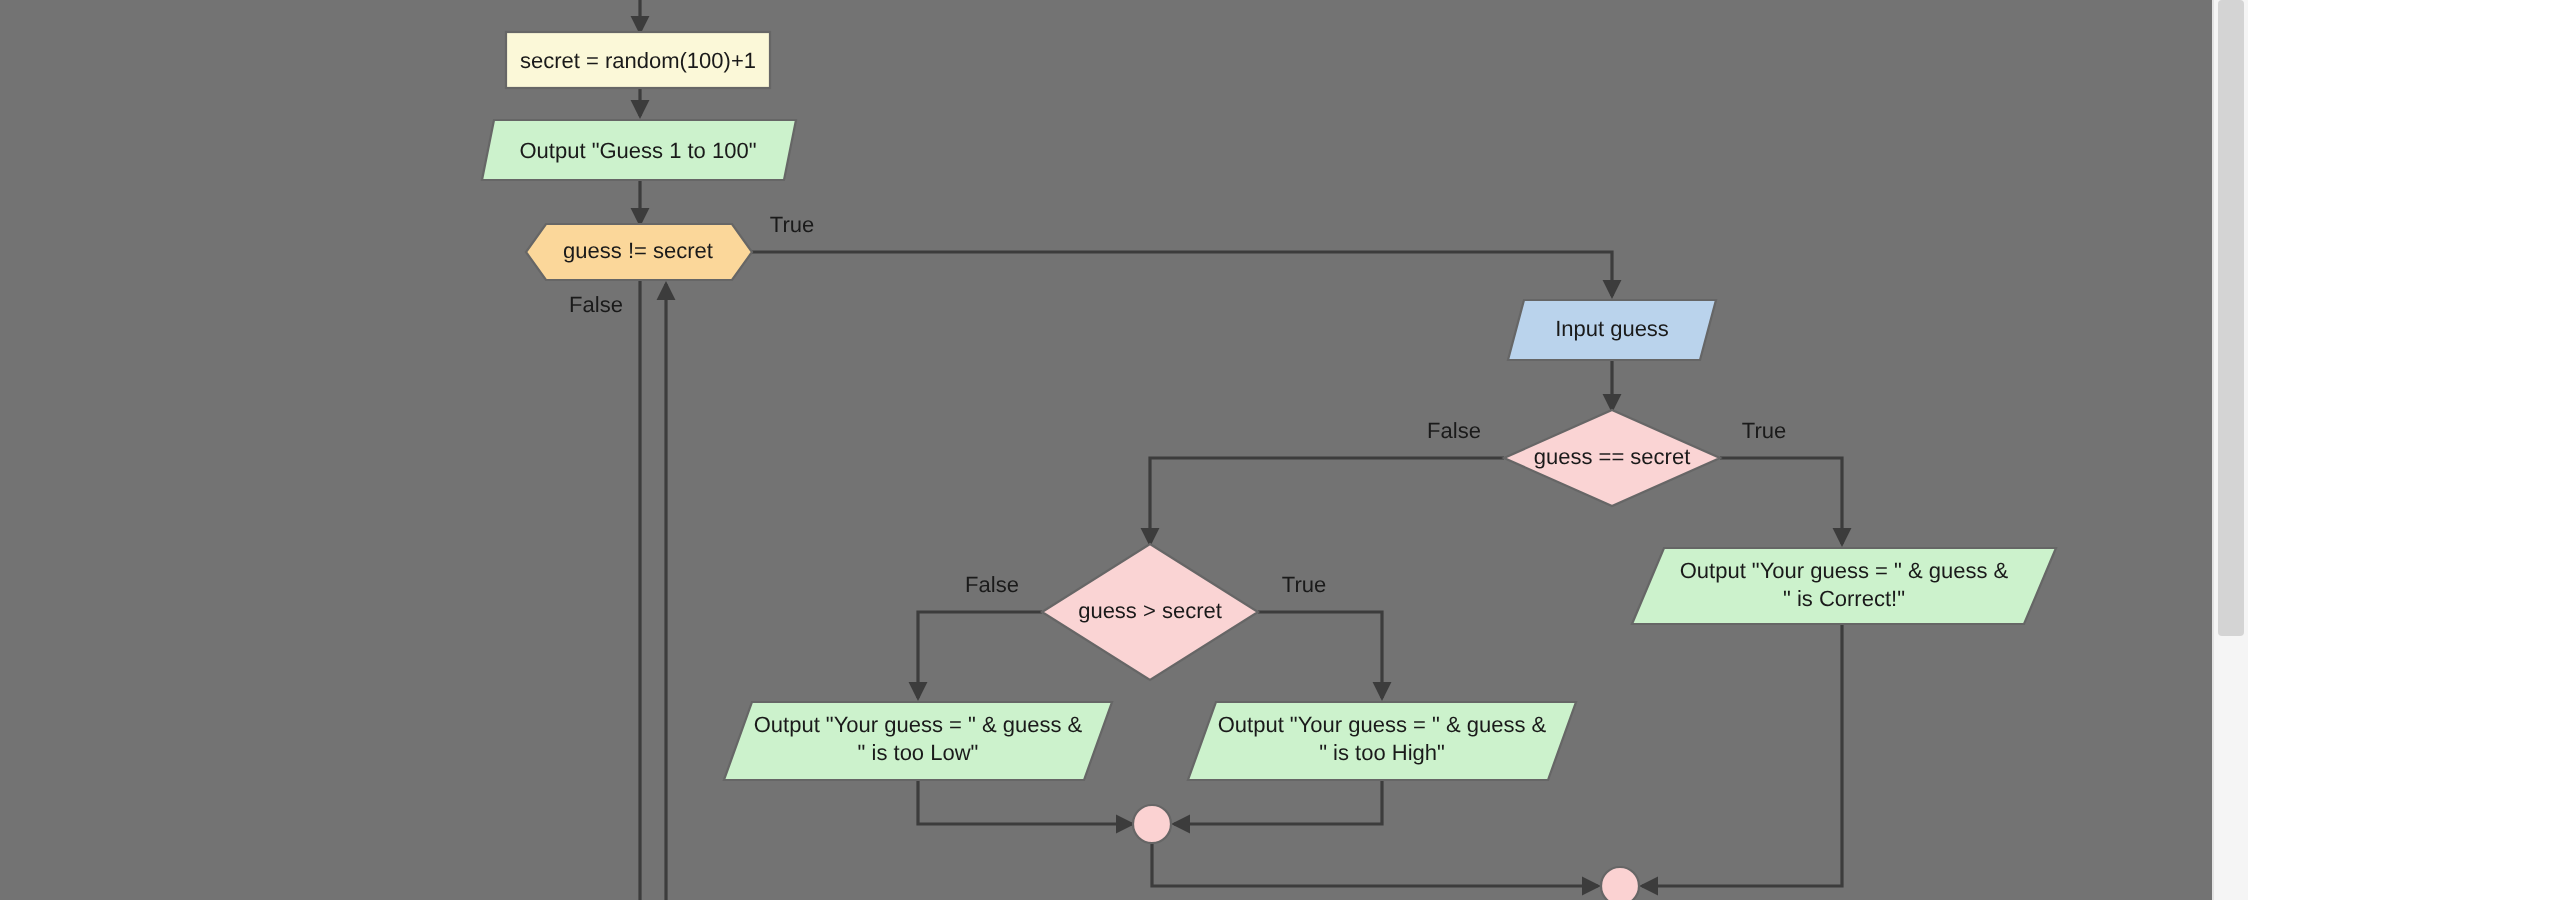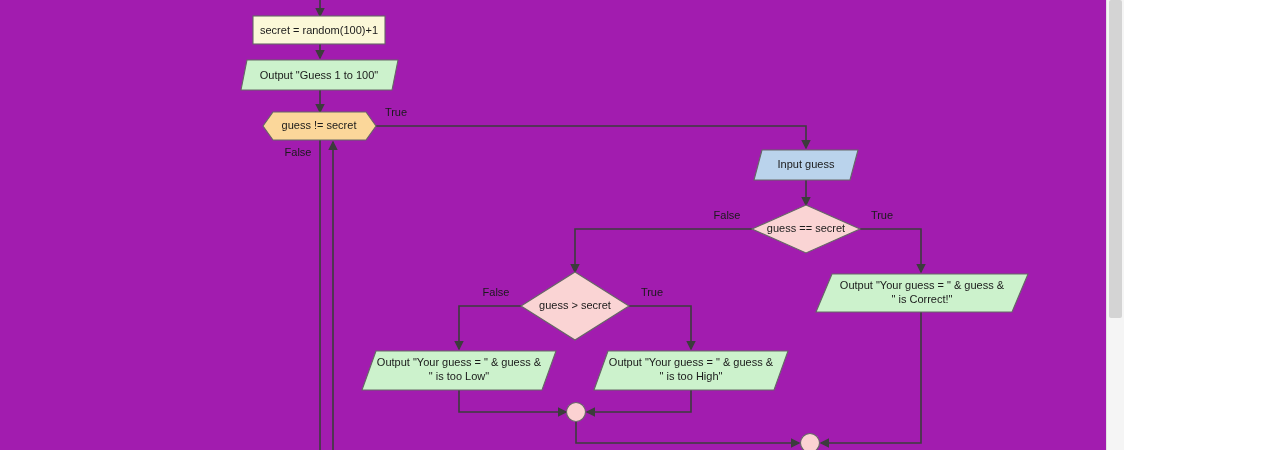--- a/index.html
+++ b/index.html
@@ -10,21 +10,21 @@
   body {
     width: 1280px;
     height: 450px;
     overflow: hidden;
     font-family: "Liberation Sans", sans-serif;
   }
   #canvas-wrap {
     position: relative;
     width: 1124px;
     height: 450px;
-    background: #a21caf;
+    background: #737373;
   }
   svg#flow {
     position: absolute;
     left: 0;
     top: 0;
     width: 1280px;
     height: 450px;
     display: block;
   }
   .shape-text {

